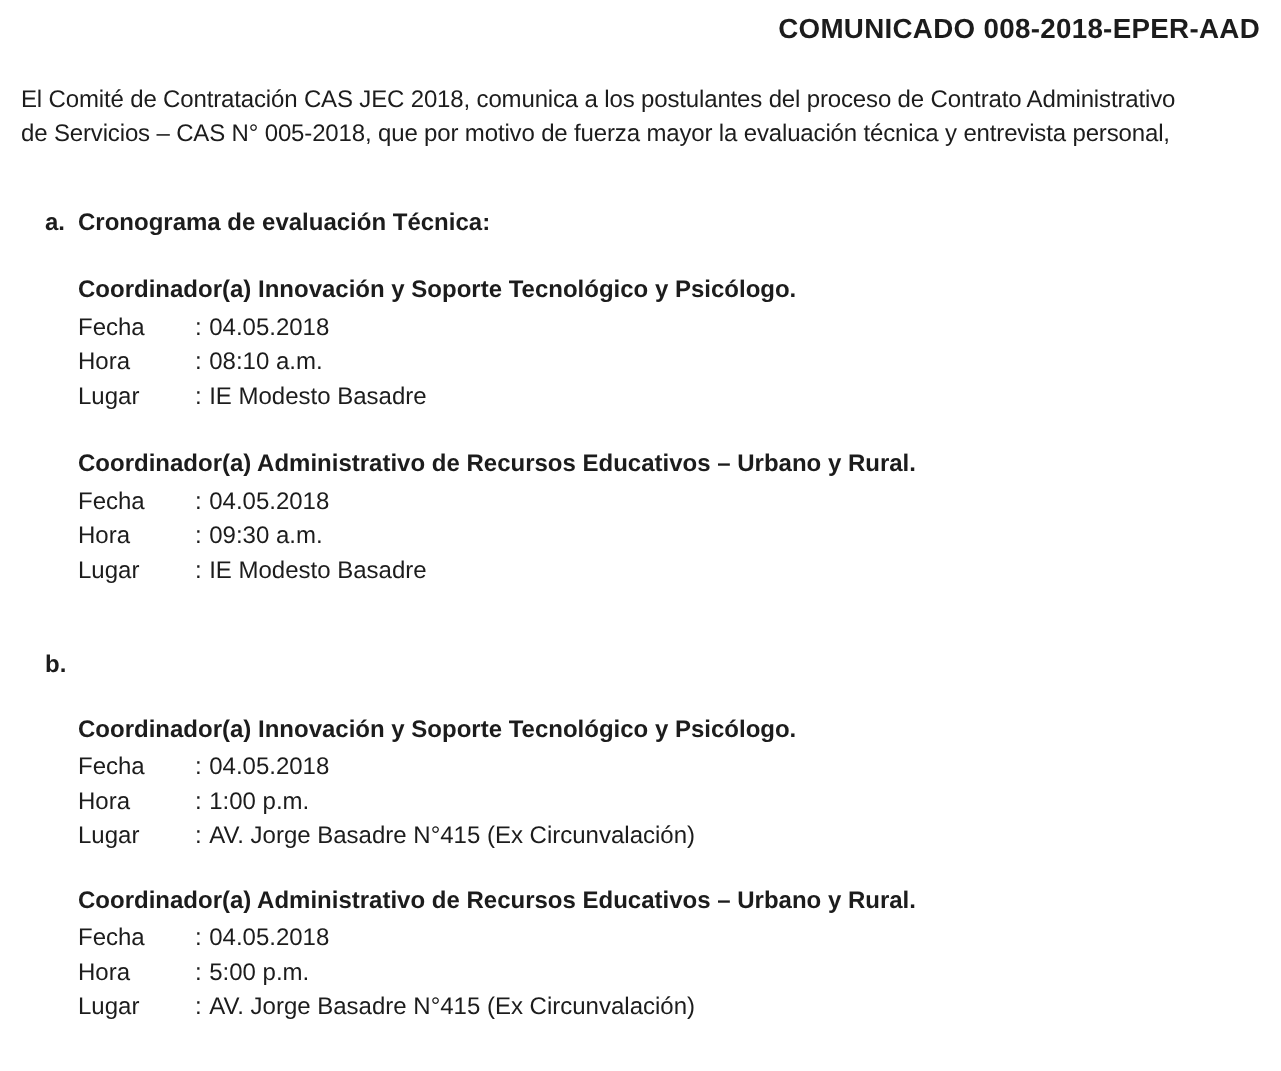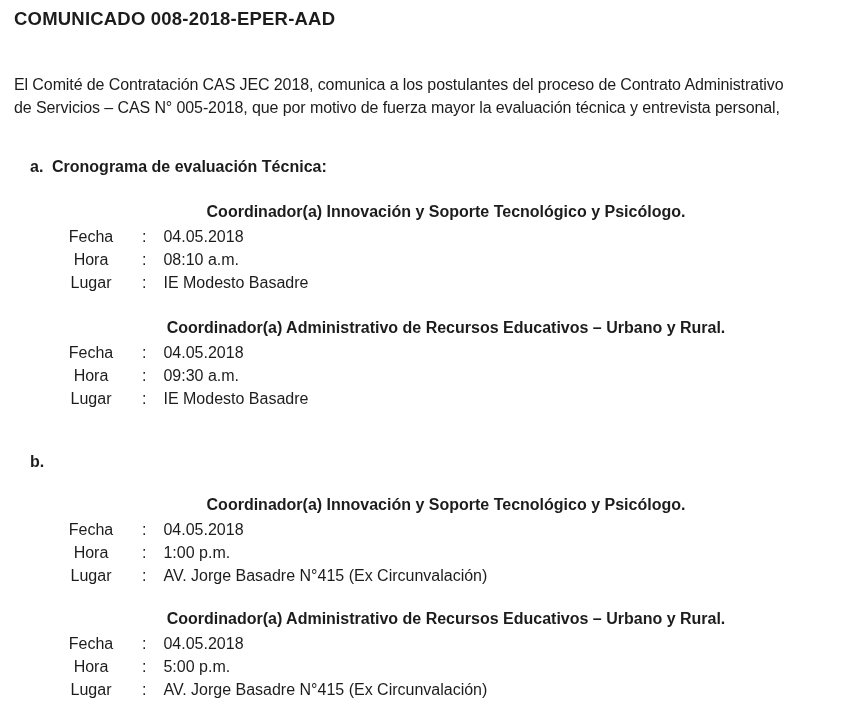--- a/index.html
+++ b/index.html
@@ -15,29 +15,29 @@
     color: #1c1c1c;
     -webkit-font-smoothing: antialiased;
   }
   .page {
     padding: 8px 14px 0 14px;
     box-sizing: border-box;
     width: 854px;
     height: 714px;
   }
   .doc-title {
-    text-align: left;
+    text-align: right;
     font-weight: bold;
     font-size: 18.5px;
     line-height: 21px;
     letter-spacing: 0.2px;
     margin: 0;
   }
   .intro {
-    margin-top: 44px;
+    margin-top: 26px;
     font-size: 16px;
     line-height: 23px;
     letter-spacing: -0.1px;
   }
   .intro .line { white-space: nowrap; }
   .section { margin-top: 36px; }
   .section.second { margin-top: 40px; }
   .section-heading {
     display: flex;
     font-weight: bold;
@@ -47,29 +47,28 @@
   .section-marker {
     width: 22px;
     margin-left: 16px;
     flex: 0 0 auto;
   }
   .block {
     margin-left: 38px;
     margin-top: 22px;
     font-size: 16px;
     line-height: 23px;
-    text-align: center;
   }
   .section.second .block { margin-top: 20px; }
   .block-title {
     font-weight: bold;
     margin-bottom: 2px;
     white-space: nowrap;
   }
-  .row { display: flex; gap: 12px; }
+  .row { display: flex; }
   .row-label {
     width: 78px;
     flex: 0 0 auto;
   }
   .row-colon {
     margin-right: 5px;
     flex: 0 0 auto;
   }
   .row-value { white-space: nowrap; }
 </style>

